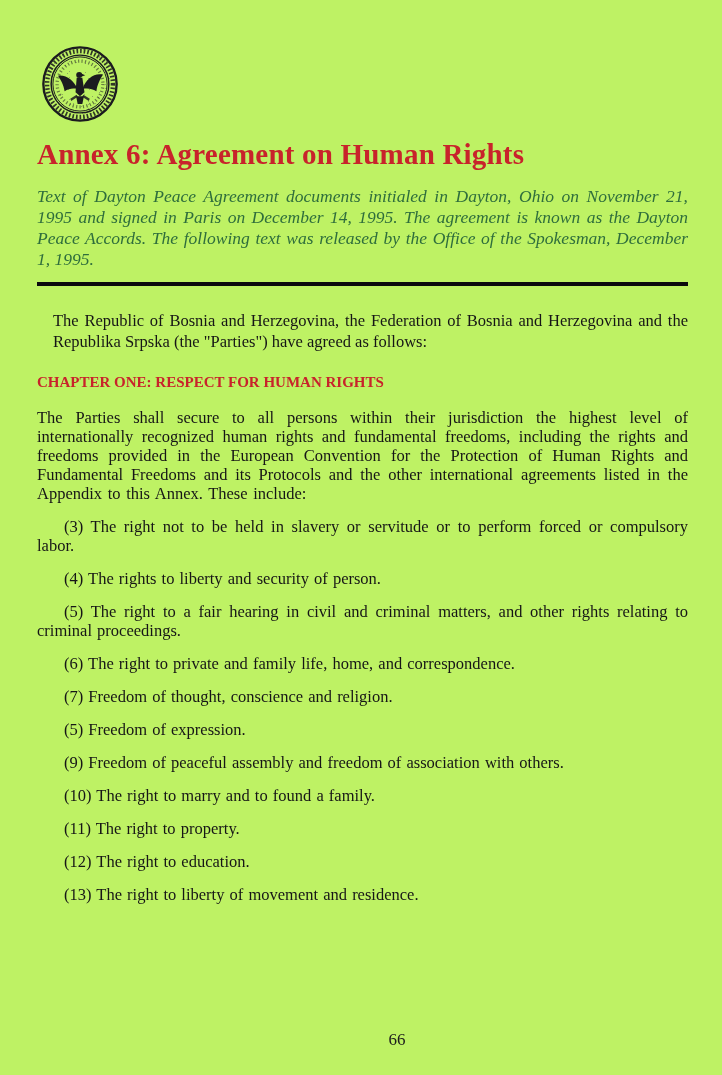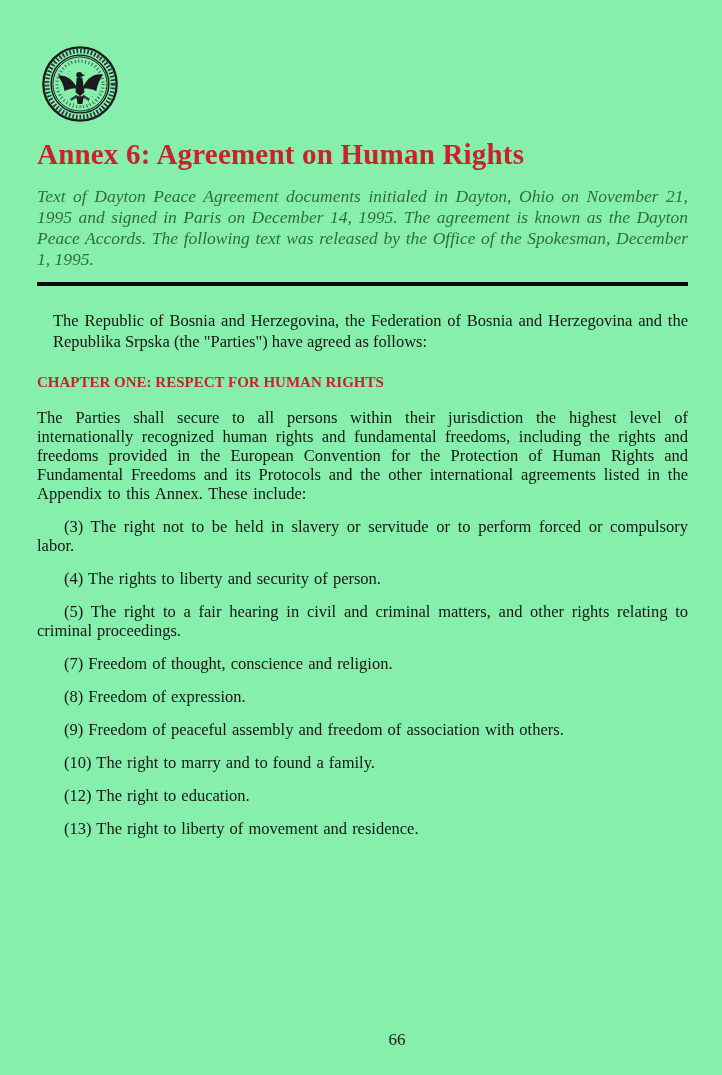--- a/index.html
+++ b/index.html
@@ -4,21 +4,21 @@
 <style>
   html, body {
     margin: 0;
     padding: 0;
     background: #ffffff;
   }
   .page {
     position: relative;
     width: 722px;
     height: 1075px;
-    background: #86efac;
+    background: #bef264;
     overflow: hidden;
     font-family: "Liberation Serif", "DejaVu Serif", serif;
     color: #161616;
   }
   .content {
     position: relative;
     padding: 0 34px 0 37px;
   }
   .seal {
     margin: 45px 0 0 3px;
@@ -152,24 +152,26 @@
 
     <h2 class="chapter-heading">CHAPTER ONE: RESPECT FOR HUMAN RIGHTS</h2>
 
 
     <p class="article-body">The Parties shall secure to all persons within their jurisdiction the highest level of internationally recognized human rights and fundamental freedoms, including the rights and freedoms provided in the European Convention for the Protection of Human Rights and Fundamental Freedoms and its Protocols and the other international agreements listed in the Appendix to this Annex. These include:</p>
 
     <div class="rights-list">
       <p class="right-item">(3) The right not to be held in slavery or servitude or to perform forced or compulsory labor.</p>
       <p class="right-item">(4) The rights to liberty and security of person.</p>
       <p class="right-item">(5) The right to a fair hearing in civil and criminal matters, and other rights relating to criminal proceedings.</p>
+      <p class="right-item">(6) The right to private and family life, home, and correspondence.</p>
       <p class="right-item">(7) Freedom of thought, conscience and religion.</p>
-      <p class="right-item">(8) Freedom of expression.</p>
+      <p class="right-item">(5) Freedom of expression.</p>
       <p class="right-item">(9) Freedom of peaceful assembly and freedom of association with others.</p>
       <p class="right-item">(10) The right to marry and to found a family.</p>
+      <p class="right-item">(11) The right to property.</p>
       <p class="right-item">(12) The right to education.</p>
       <p class="right-item">(13) The right to liberty of movement and residence.</p>
     </div>
 
   </div>
 
   <div class="page-number">66</div>
 </div>
 
 </body></html>

